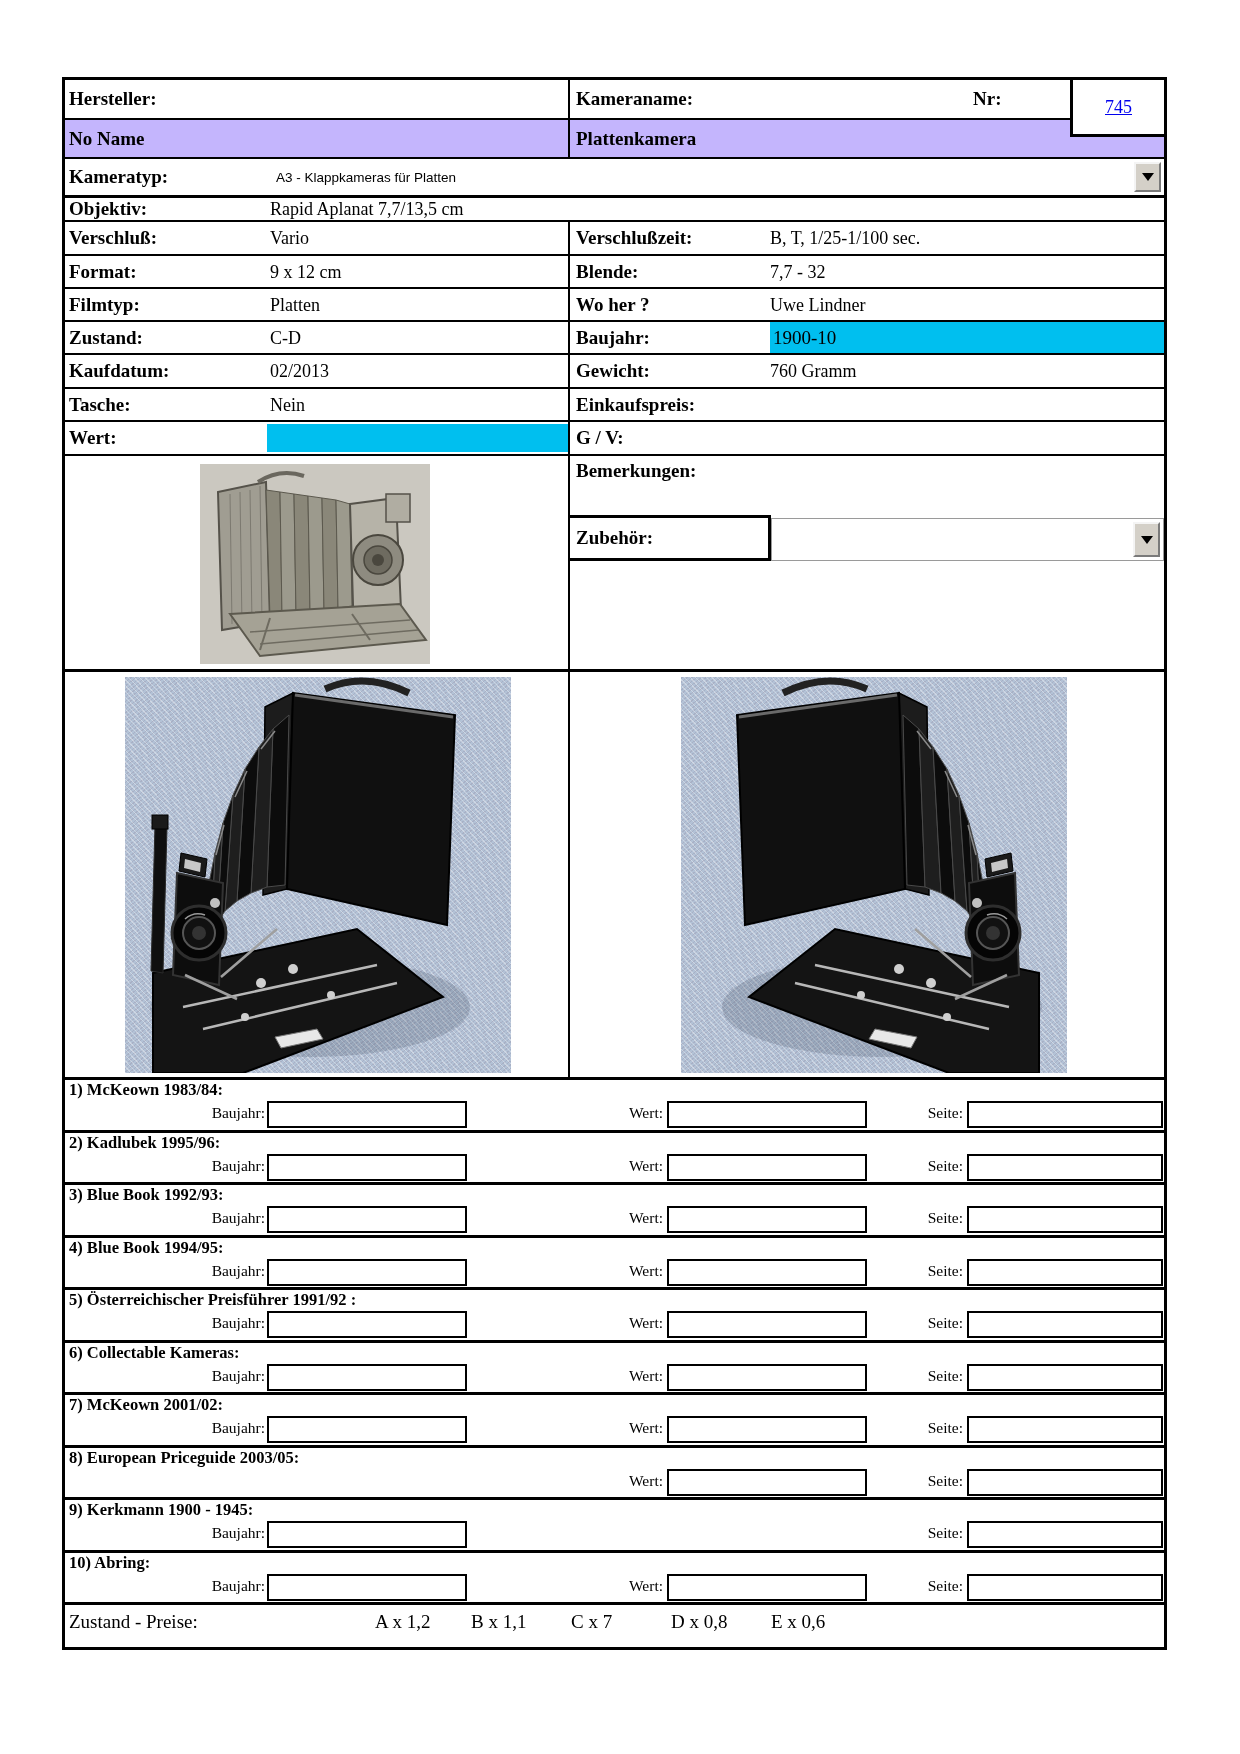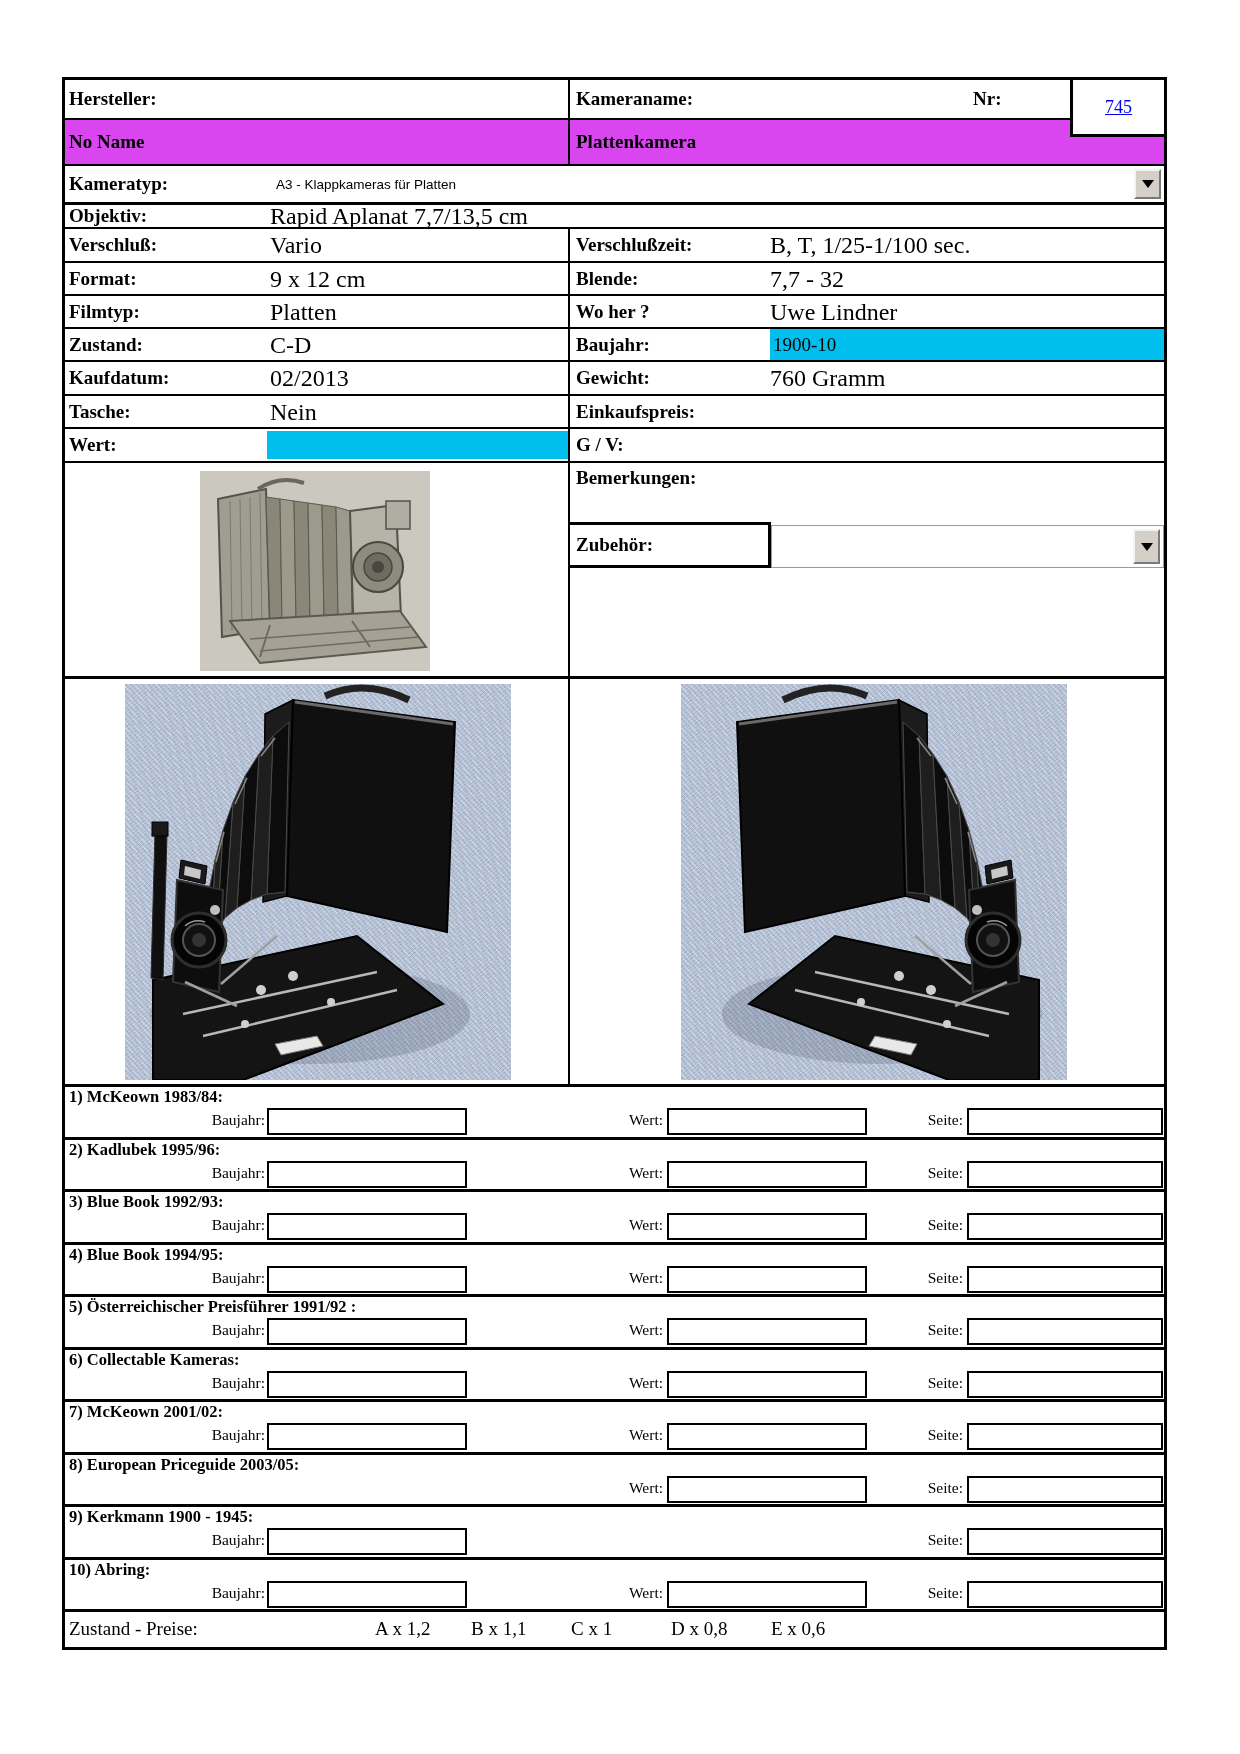--- a/index.html
+++ b/index.html
@@ -3,31 +3,31 @@
 <meta charset="utf-8">
 <style>
   html,body{margin:0;padding:0;background:#fff;}
   .page{position:relative;width:1240px;height:1754px;background:#fff;overflow:hidden;
         font-family:"Liberation Serif","DejaVu Serif",serif;color:#000;}
   .form{position:absolute;left:62px;top:77px;width:1105px;height:1573px;
         border:3px solid #000;box-sizing:border-box;background:#fff;
         display:flex;flex-direction:column;}
   .row{position:relative;box-sizing:border-box;flex:none;}
   .bt2{border-top:2px solid #000;} .bt3{border-top:3px solid #000;}
-  .r1{height:38px;} .r2{height:46px;background:#d946ef;} .r3{height:38px;}
+  .r1{height:38px;} .r2{height:39px;background:#c4b5fd;} .r3{height:38px;}
   .r4{height:25px;} .r5{height:34px;} .r6{height:33px;text-decoration:underline;} .r7{height:33px;}
   .r8{height:33px;} .r9{height:34px;} .r10{height:33px;} .r11{height:34px;}
   .r12{height:215px;} .r13{height:408px;}
   .cols{display:flex;height:100%;}
   .cell-l{width:503px;position:relative;flex:none;}
   .cell-r{flex:1;position:relative;border-left:2px solid #000;}
   .lab{position:absolute;left:4px;top:50%;transform:translateY(-50%);
        font-weight:bold;font-size:19px;white-space:nowrap;}
   .val{position:absolute;left:205px;top:50%;transform:translateY(-50%);
-       font-size:24px;white-space:nowrap;}
+       font-size:18px;white-space:nowrap;}
   .cell-r .lab{left:6px;} .cell-r .val{left:200px;}
   
   .nr-lab{position:absolute;left:403px;top:50%;transform:translateY(-50%);font-weight:bold;font-size:19px;}
   .nr-box{position:absolute;left:1005px;top:-3px;width:97px;height:60px;background:#fff;
           border:3px solid #000;box-sizing:border-box;display:flex;align-items:center;
           justify-content:center;z-index:5;}
   .nr-box a{color:#0000ee;text-decoration:underline;font-size:18px;cursor:pointer;}
   
   .kt-label-cell{position:absolute;left:0;top:0;bottom:0;width:201px;border-right:2px solid #000;}
   .combo{position:absolute;left:201px;top:0;bottom:0;right:0;background:#fff;cursor:pointer;}
@@ -424,19 +424,19 @@
     <input class="pg-input input-wert" style="">
     <span class="pg-lab lab-seite">Seite:</span>
     <input class="pg-input input-seite" style="">
   </div>
       </div>
 
     <div class="row footer bt3">
       <span class="f-lab">Zustand - Preise:</span>
       <span class="f0">A x 1,2</span>
       <span class="f1">B x 1,1</span>
-      <span class="f2">C x 1</span>
+      <span class="f2">C x 7</span>
       <span class="f3">D x 0,8</span>
       <span class="f4">E x 0,6</span>
     </div>
 
   </div>
 </div>
 
 </body></html>

